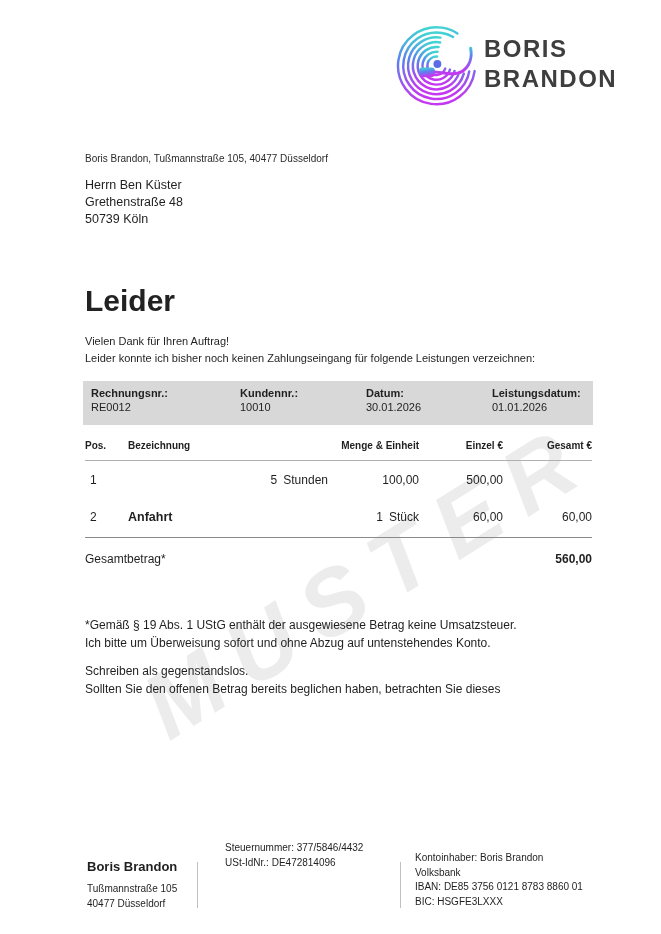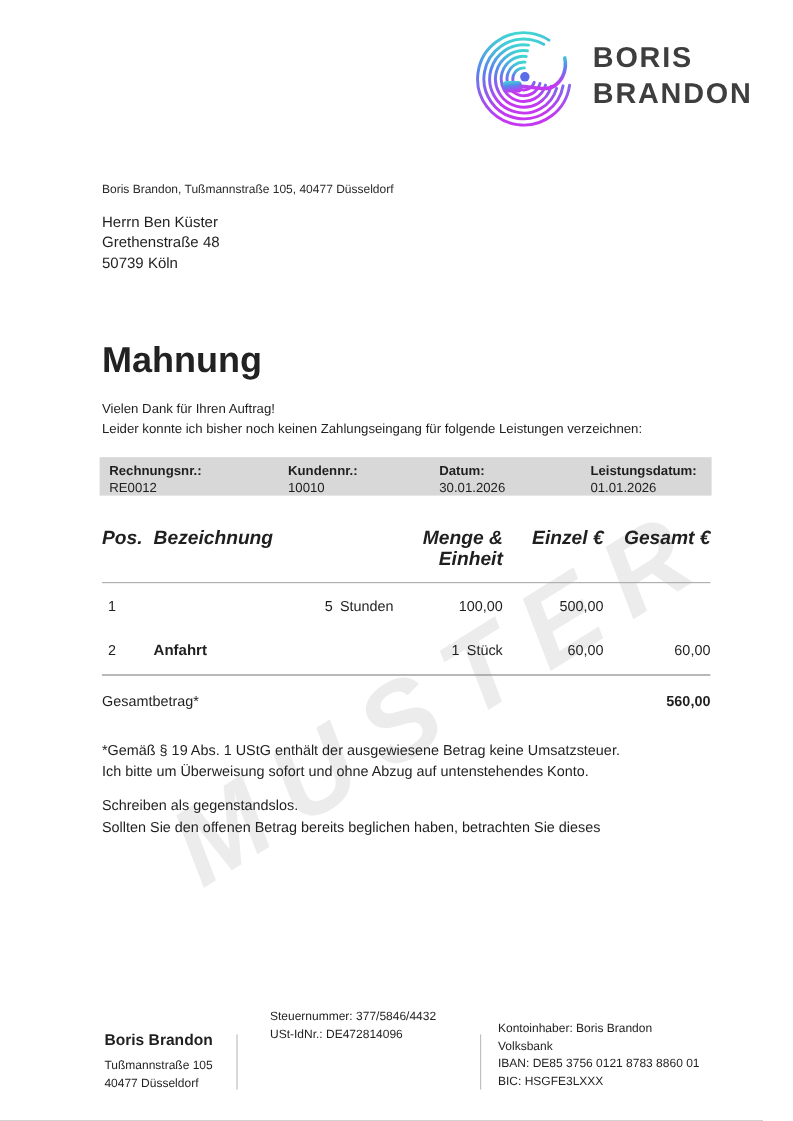--- a/index.html
+++ b/index.html
@@ -12,41 +12,41 @@
   
   .watermark {
     position:absolute; left:368px; top:580px;
     transform:translate(-50%,-50%) rotate(-32deg);
     font-size:92px; font-weight:bold; font-style:italic;
     letter-spacing:20px; color:#ececec; white-space:nowrap; z-index:0;
     user-select:none;
   }
   .content { position:relative; z-index:1; }
   
-  .logo { position:absolute; top:22px; left:396px; display:flex; align-items:center; gap:10px; }
+  .logo { position:absolute; top:22px; left:396px; display:flex; align-items:center; }
   .logo svg { display:block; }
   .logo-text { font-weight:800; font-size:24px; line-height:30px; letter-spacing:1.5px; color:#3e3e3e; }
   
   .sender { position:absolute; top:153px; left:85px; font-size:10px; color:#2a2a2a; }
   .recipient { position:absolute; top:177px; left:85px; font-size:12.5px; line-height:17px; }
   
   .title { position:absolute; top:284px; left:85px; font-size:30px; font-weight:bold; color:#222; }
   .intro { position:absolute; top:333px; left:85px; font-size:11px; line-height:17px; }
   
   .meta-box {
-    position:absolute; top:381px; left:83px; width:510px; height:32px;
+    position:absolute; top:381px; left:83px; width:510px; height:44px;
     background:#d8d8d8; display:grid; grid-template-columns:149px 126px 126px 1fr;
     padding:5px 0 0 8px; font-size:11px; line-height:14px;
   }
   .meta-label { font-weight:bold; }
   
   .table { position:absolute; top:440px; left:85px; width:507px; font-size:12px; }
   .tgrid { display:grid; grid-template-columns:43px 1fr 91px 84px 89px; }
   .c-right { text-align:right; }
-  .t-head { font-weight:bold; font-size:16px; padding-bottom:9px;font-style:italic; }
+  .t-head { font-weight:bold; font-size:10px; padding-bottom:9px; }
   .rule1 { border-top:1px solid #b0b0b0; }
   .rule2 { border-top:1px solid #8a8a8a; margin-top:13px; }
   .row { padding-top:12px; }
   .row .pos { padding-left:5px; }
   .item-title { font-weight:bold; font-size:12.5px; }
   .item-details { font-size:11.5px; line-height:17px; margin-top:2px; color:#1f1f1f; }
   .row2 { padding-top:23px; }
   .qty { display:inline-block; }
   .unit { display:inline-block; margin-left:6px; }
   .total-row { display:flex; justify-content:space-between; padding-top:14px; font-size:12px; }
@@ -104,21 +104,21 @@
     </div>
 
     <div class="sender">Boris Brandon, Tußmannstraße 105, 40477 Düsseldorf</div>
 
     <div class="recipient">
       <div>Herrn Ben Küster</div>
       <div>Grethenstraße 48</div>
       <div>50739 Köln</div>
     </div>
 
-    <h1 class="title">Mahnung</h1>
+    <h1 class="title">Leider</h1>
 
     <div class="intro">
       <div>Vielen Dank für Ihren Auftrag!</div>
       <div>Leider konnte ich bisher noch keinen Zahlungseingang für folgende Leistungen verzeichnen:</div>
     </div>
 
     <div class="meta-box">
       <div>
         <div class="meta-label">Rechnungsnr.:</div>
         <div>RE0012</div>

